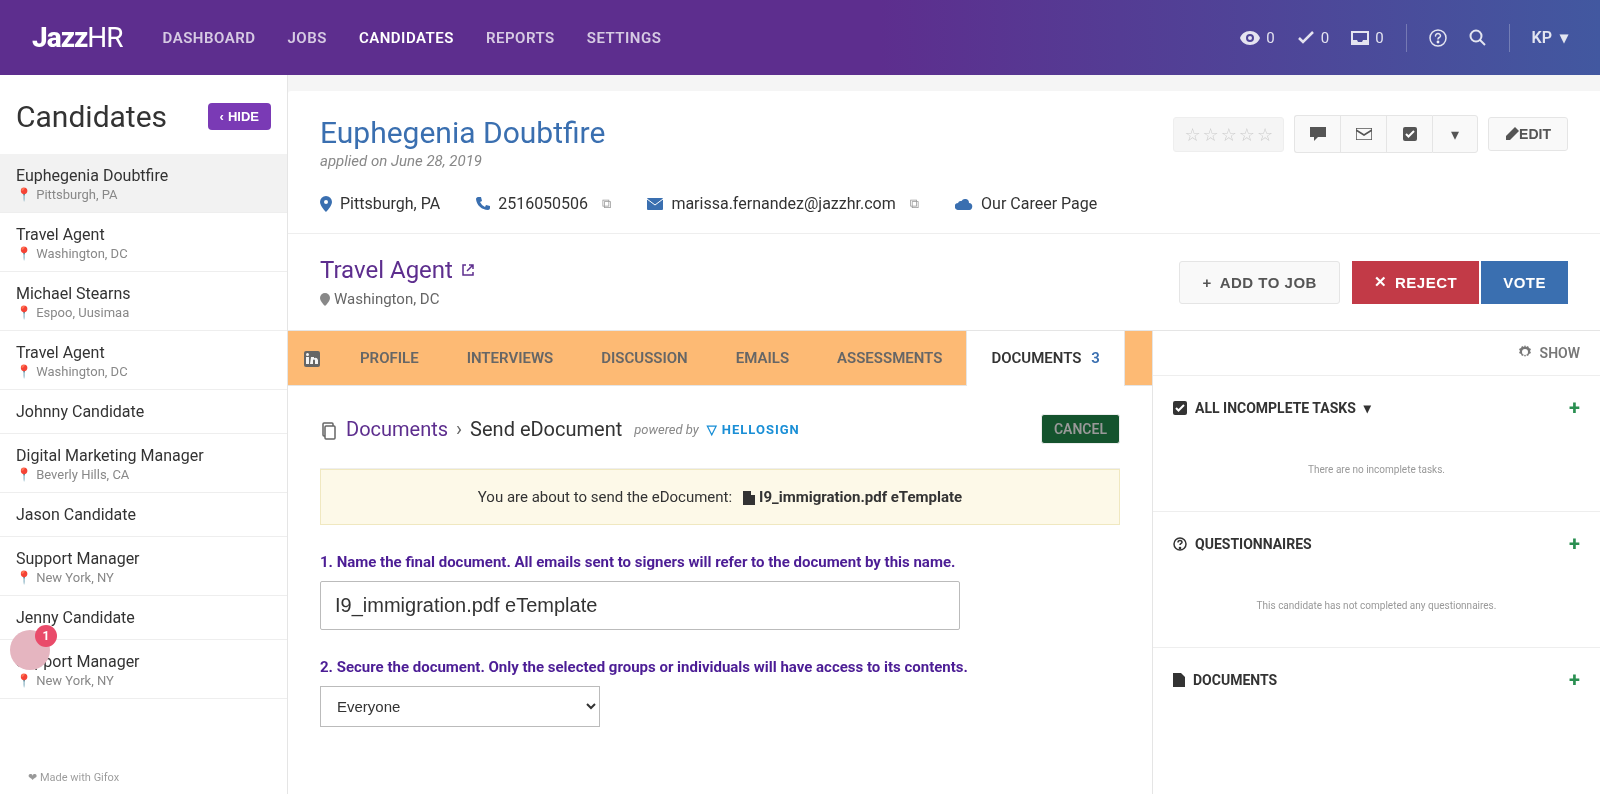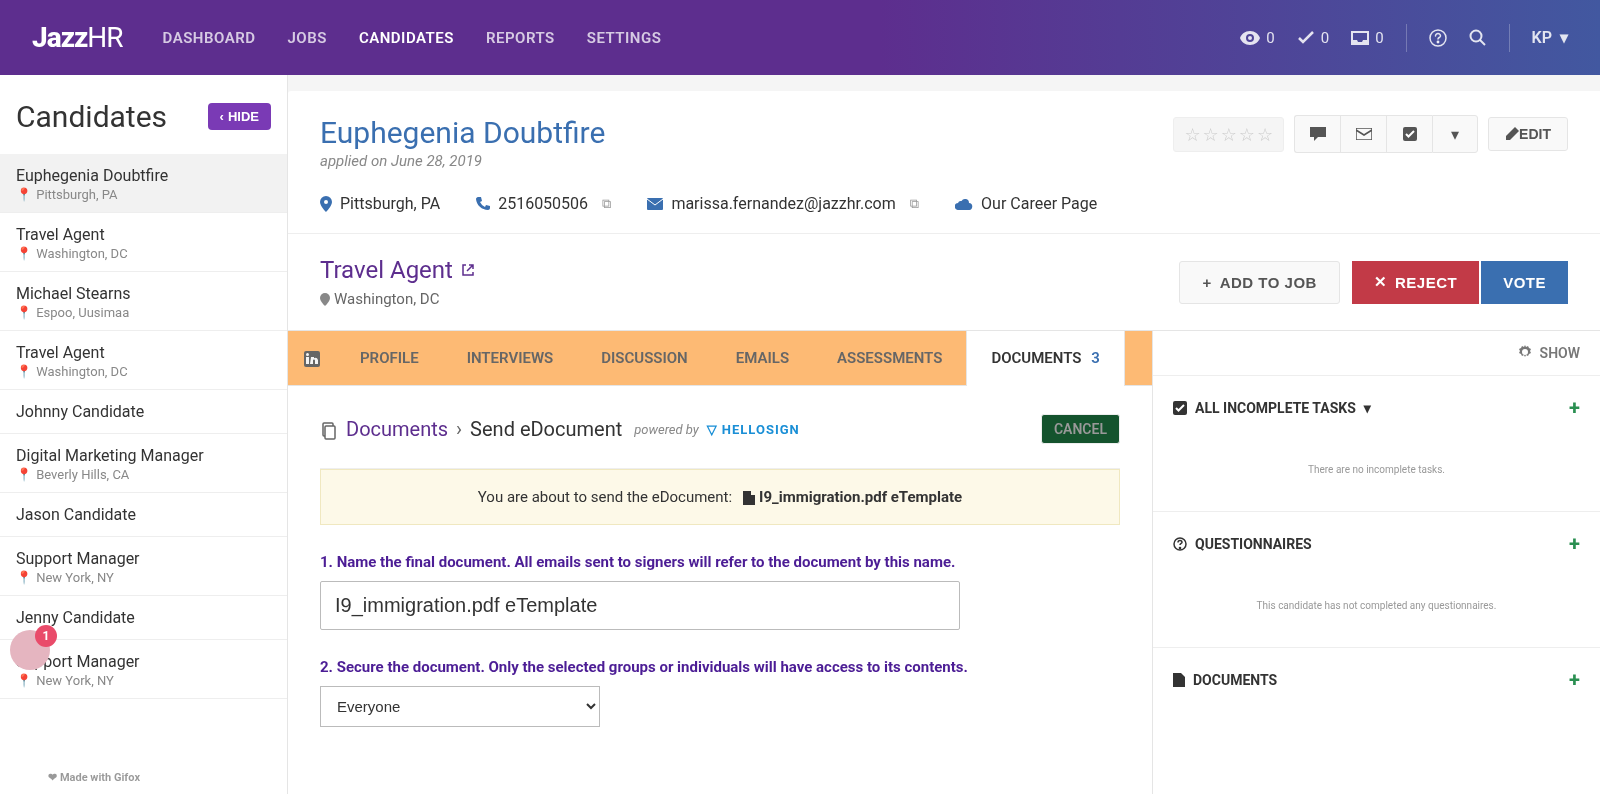--- a/index.html
+++ b/index.html
@@ -74,21 +74,21 @@
 .form-input { width: 640px; max-width: 100%; padding: 12px 14px; font-size: 20px; border: 1px solid #bbb; border-radius: 2px; color: #333; }
 .form-select { width: 280px; padding: 10px 12px; font-size: 15px; border: 1px solid #bbb; background: #fff; color: #333; }
 .form-block { margin-bottom: 28px; }
 .right-col { width: 448px; border-left: 1px solid #e5e5e5; border-top: 1px solid #e5e5e5; background: #fff; flex-shrink: 0; }
 .show-row { display: flex; justify-content: flex-end; padding: 14px 20px; color: #777; font-size: 14px; font-weight: 600; gap: 8px; }
 .panel-head { display: flex; align-items: center; justify-content: space-between; padding: 20px 20px; font-weight: 700; font-size: 14px; color: #333; border-top: 1px solid #eee; }
 .panel-head .hl { display: flex; align-items: center; gap: 8px; }
 .panel-head .plus { color: #2a8f51; font-size: 20px; font-weight: 700; cursor: pointer; }
 .panel-body { padding: 24px 20px 36px 20px; text-align: center; color: #999; font-size: 10px; }
 svg { display: inline-block; vertical-align: middle; }
-.gifox { position: fixed; bottom: 10px; left: 48px; font-size: 11px; color: rgba(0,0,0,0.4); font-weight: bold; }
+.gifox { position: fixed; bottom: 10px; left: 28px; font-size: 11px; color: rgba(0,0,0,0.4); }
 </style>
 </head>
 <body>
 
 <div class="topbar">
   <div class="logo">
     <span>Jazz</span><span class="hr">HR</span>
   </div>
   <div class="nav">
     <a class="nav-item">DASHBOARD</a>

